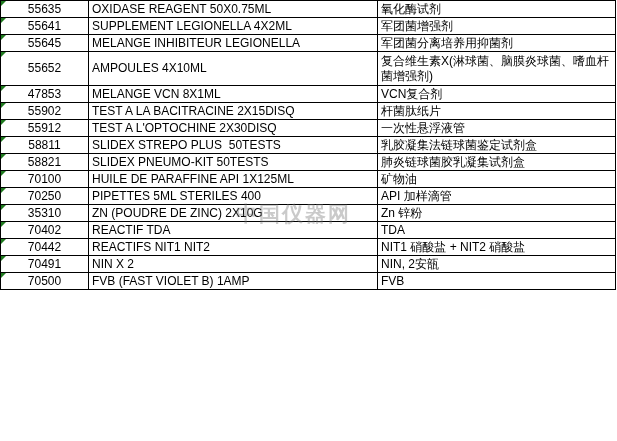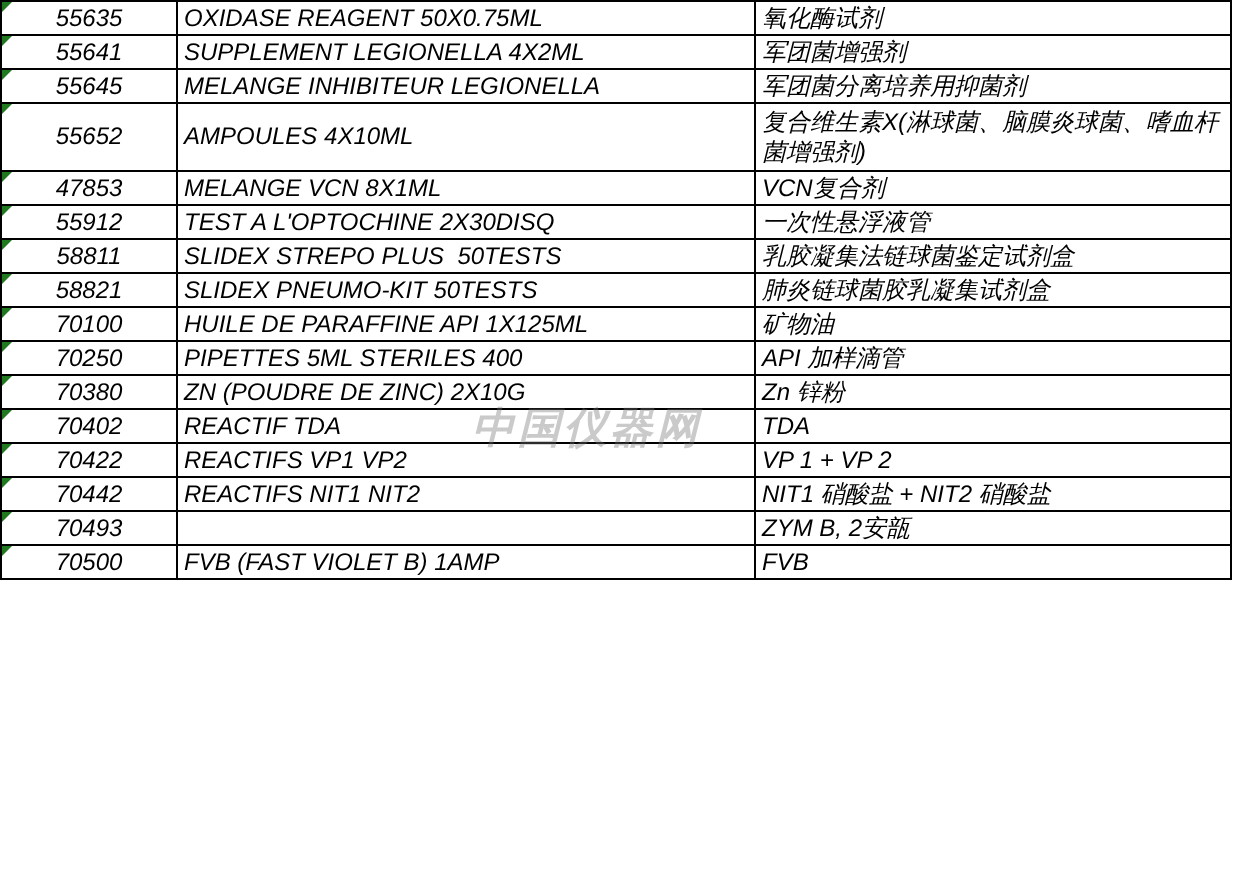--- a/index.html
+++ b/index.html
@@ -3,21 +3,20 @@
 <meta charset="utf-8">
 <style>
   html,body{margin:0;padding:0;background:#fff;}
   .sheet{
     position:relative;
     width:617px;height:441px;
     background:#fff;
     overflow:hidden;
     font-family:"Liberation Sans", sans-serif;
     color:#000;
-    font-style:italic;
   }
   table.grid{
     border-collapse:collapse;
     table-layout:fixed;
     width:615px;
     margin:0;
   }
   .grid td{
     border:1px solid #000;
     padding:0 3px;
@@ -103,20 +102,28 @@
     <td class="code">
       <span class="tri"></span>
       <span class="code-text">47853</span>
     </td>
     <td class="fr">MELANGE VCN 8X1ML</td>
     <td class="zh">VCN复合剂</td>
   </tr>
         <tr>
     <td class="code">
       <span class="tri"></span>
+      <span class="code-text">55902</span>
+    </td>
+    <td class="fr">TEST A LA BACITRACINE 2X15DISQ</td>
+    <td class="zh">杆菌肽纸片</td>
+  </tr>
+        <tr>
+    <td class="code">
+      <span class="tri"></span>
       <span class="code-text">55912</span>
     </td>
     <td class="fr">TEST A L'OPTOCHINE 2X30DISQ</td>
     <td class="zh">一次性悬浮液管</td>
   </tr>
         <tr>
     <td class="code">
       <span class="tri"></span>
       <span class="code-text">58811</span>
     </td>
@@ -143,56 +150,48 @@
     <td class="code">
       <span class="tri"></span>
       <span class="code-text">70250</span>
     </td>
     <td class="fr">PIPETTES 5ML STERILES 400</td>
     <td class="zh">API 加样滴管</td>
   </tr>
         <tr>
     <td class="code">
       <span class="tri"></span>
-      <span class="code-text">70380</span>
+      <span class="code-text">35310</span>
     </td>
     <td class="fr">ZN (POUDRE DE ZINC) 2X10G</td>
     <td class="zh">Zn 锌粉</td>
   </tr>
         <tr>
     <td class="code">
       <span class="tri"></span>
       <span class="code-text">70402</span>
     </td>
     <td class="fr">REACTIF TDA</td>
     <td class="zh">TDA</td>
   </tr>
         <tr>
     <td class="code">
       <span class="tri"></span>
-      <span class="code-text">70422</span>
-    </td>
-    <td class="fr">REACTIFS VP1 VP2</td>
-    <td class="zh">VP 1 + VP 2</td>
-  </tr>
-        <tr>
-    <td class="code">
-      <span class="tri"></span>
       <span class="code-text">70442</span>
     </td>
     <td class="fr">REACTIFS NIT1 NIT2</td>
     <td class="zh">NIT1 硝酸盐 + NIT2 硝酸盐</td>
   </tr>
         <tr>
     <td class="code">
       <span class="tri"></span>
-      <span class="code-text">70493</span>
-    </td>
-    <td class="fr"></td>
-    <td class="zh">ZYM B, 2安瓿</td>
+      <span class="code-text">70491</span>
+    </td>
+    <td class="fr">NIN X 2</td>
+    <td class="zh">NIN, 2安瓿</td>
   </tr>
         <tr>
     <td class="code">
       <span class="tri"></span>
       <span class="code-text">70500</span>
     </td>
     <td class="fr">FVB (FAST VIOLET B) 1AMP</td>
     <td class="zh">FVB</td>
   </tr>
       </tbody>

